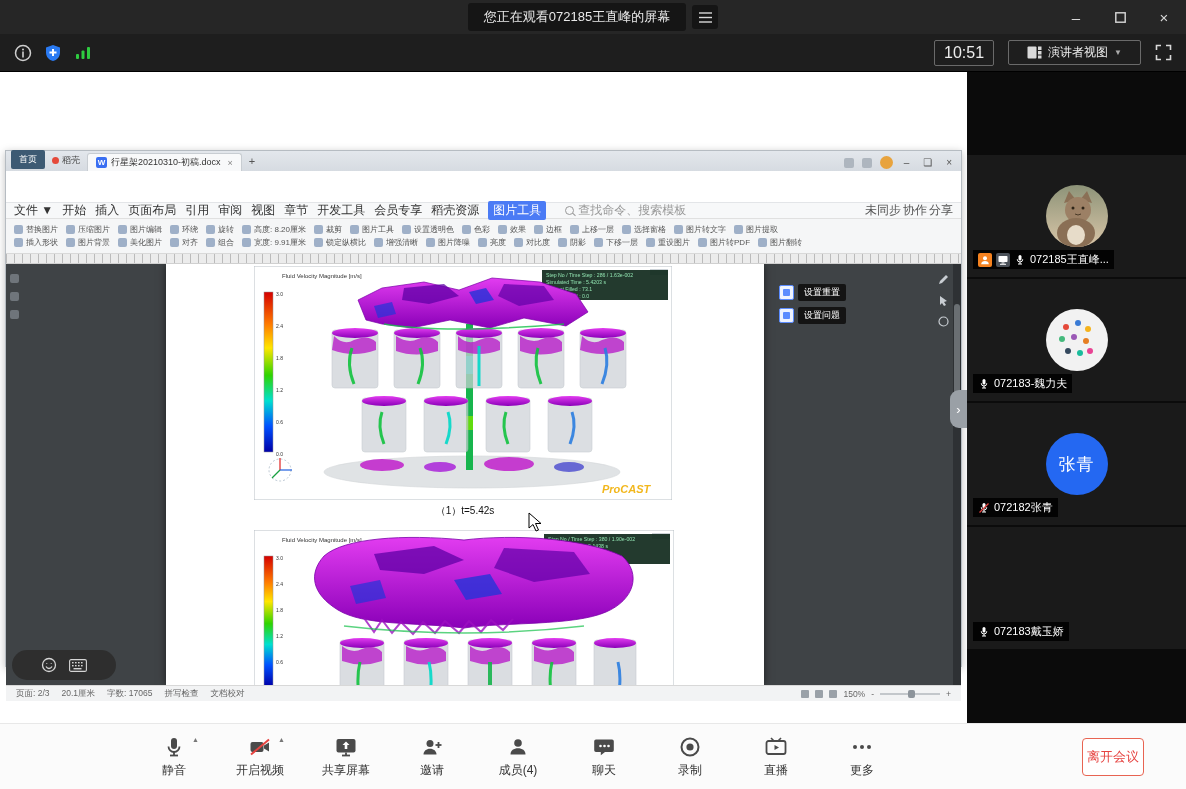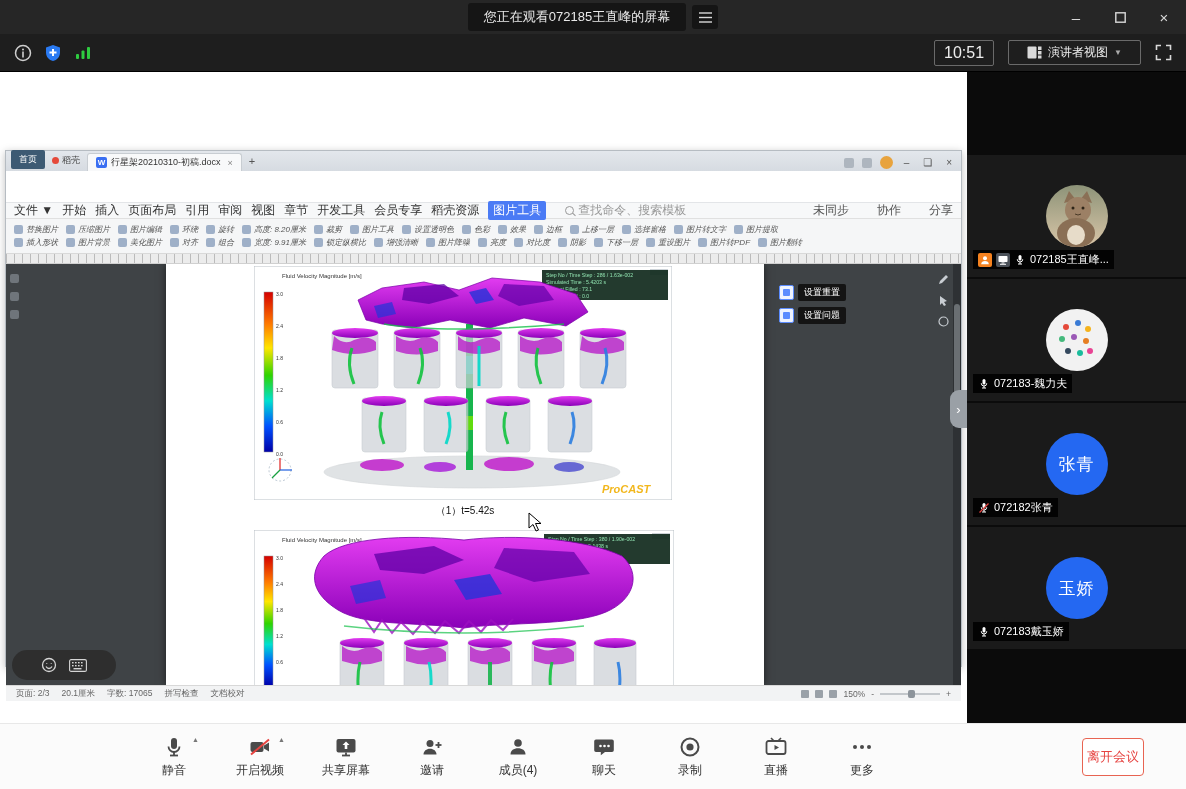--- a/index.html
+++ b/index.html
@@ -45,23 +45,23 @@
   .mini-ic{width:10px;height:10px;background:#aeb6bf;border-radius:2px;display:inline-block;}
   .gold-avatar{width:13px;height:13px;border-radius:50%;background:#e8a33d;display:inline-block;}
   .wps-winbtn{color:#555;font-size:10px;padding:0 3px;cursor:pointer;}
 
   .wps-menu{height:15px;display:flex;align-items:center;gap:9px;padding:0 8px;font-size:12px;color:#333;background:#f7f8f9;border-top:1px solid #e3e5e8;margin-top:31px;}
   .wm-item{cursor:pointer;white-space:nowrap;}
   .wm-active{background:#4b7bf5;color:#fff;padding:1px 5px;border-radius:2px;cursor:pointer;}
   .wm-search{display:flex;align-items:center;gap:4px;color:#999;margin-left:10px;cursor:text;}
   .i-mag{width:7px;height:7px;border:1.2px solid #999;border-radius:50%;position:relative;display:inline-block;}
   .i-mag::after{content:"";position:absolute;width:4px;height:1.2px;background:#999;transform:rotate(45deg);right:-3px;bottom:-1px;}
-  .wm-right{margin-left:auto;display:flex;gap:28px;color:#555;}
-
-  .wps-ribbon{height:36px;background:#f5f6f7;border-top:1px solid #e0e0e0;border-bottom:1px solid #d9d9d9;box-sizing:border-box;padding:2px 8px;display:flex;flex-direction:column;justify-content:center;gap:2px;font-style:italic;}
+  .wm-right{margin-left:auto;display:flex;gap:2px;color:#555;}
+
+  .wps-ribbon{height:36px;background:#f5f6f7;border-top:1px solid #e0e0e0;border-bottom:1px solid #d9d9d9;box-sizing:border-box;padding:2px 8px;display:flex;flex-direction:column;justify-content:center;gap:2px;}
   .rrow{display:flex;gap:8px;align-items:center;}
   .rbtn{display:flex;align-items:center;gap:3px;font-size:8px;color:#555;white-space:nowrap;cursor:pointer;}
   .ric{width:9px;height:9px;background:#9fb0c8;border-radius:2px;flex:none;}
 
   .wps-ruler{height:9px;background:#ececec;border-bottom:1px solid #d0d0d0;background-image:repeating-linear-gradient(90deg,#bbb 0 1px,transparent 1px 8px);}
 
   .wps-doc{position:relative;height:421px;background:#3f4346;overflow:hidden;}
   .page{position:absolute;left:160px;top:0;width:598px;height:421px;background:#fff;box-shadow:0 0 8px rgba(0,0,0,.55);overflow:hidden;}
   .sim-wrap{position:absolute;cursor:pointer;}
   .sim1{left:88px;top:2px;}
@@ -722,21 +722,20 @@
               <path d="M6.5 10.5a5.5 5.5 0 0 0 11 0" fill="none" stroke="#fff" stroke-width="2"></path>
               <line x1="12" y1="16" x2="12" y2="20" stroke="#fff" stroke-width="2"></line>
               <line x1="8" y1="20" x2="16" y2="20" stroke="#fff" stroke-width="2"></line>
               <line x1="3" y1="21" x2="21" y2="3" stroke="#e64340" stroke-width="2.5"></line>
             </svg>
           <span>072182张青</span>
         </div>
       </div>
 
       <div class="tile">
-        <div class="avatar-blue">玉娇</div>
         <div class="name-tag">
           <svg width="12" height="12" viewBox="0 0 24 24">
               <rect x="9" y="2" width="6" height="11" rx="3" fill="#fff"></rect>
               <path d="M6.5 10.5a5.5 5.5 0 0 0 11 0" fill="none" stroke="#fff" stroke-width="2"></path>
               <line x1="12" y1="16" x2="12" y2="20" stroke="#fff" stroke-width="2"></line>
               <line x1="8" y1="20" x2="16" y2="20" stroke="#fff" stroke-width="2"></line>
             </svg>
           <span>072183戴玉娇</span>
         </div>
       </div>

